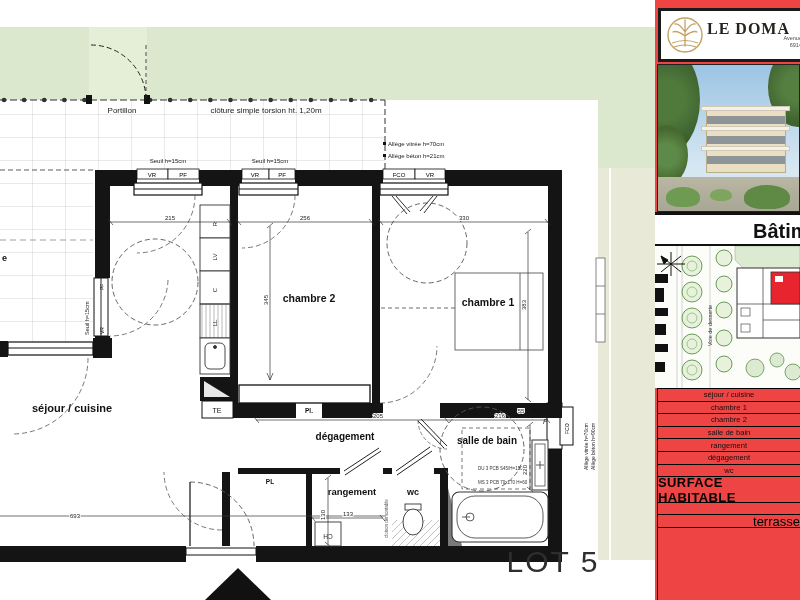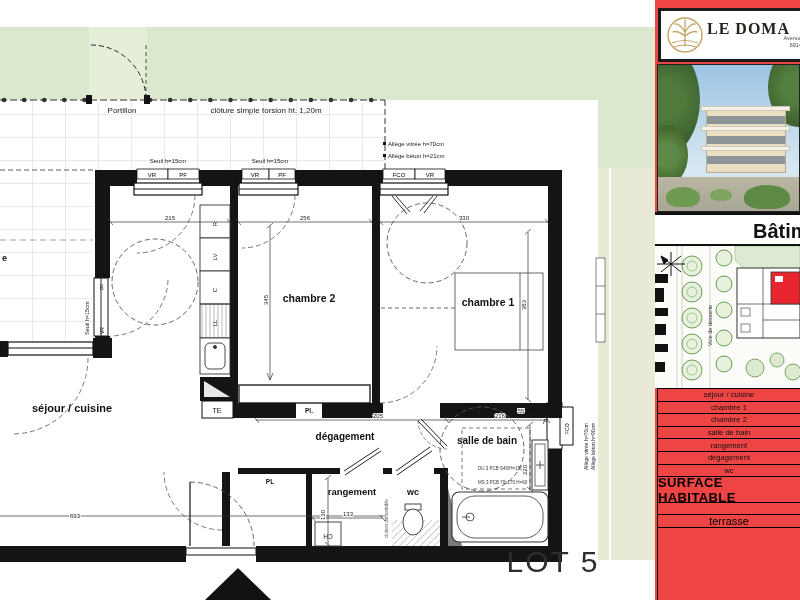--- a/index.html
+++ b/index.html
@@ -458,20 +458,20 @@
     <div class="trow">
           <span>dégagement</span>
         </div>
     <div class="trow">
           <span>wc</span>
         </div>
     <div class="trow-bold">
           <span>SURFACE HABITABLE</span>
         </div>
     <div class="trow-empty"></div>
-    <div class="trow-empty2" style="display:flex;align-items:center;justify-content:center;font-size:11px;">
+    <div class="trow-empty2" style="display:flex;align-items:center;justify-content:flex-end;font-size:13px;">
       <span>terrasse</span>
     </div>
     <div class="trow-end"></div>
   </div>
 </div>
 
 </div>
 
 </body></html>

